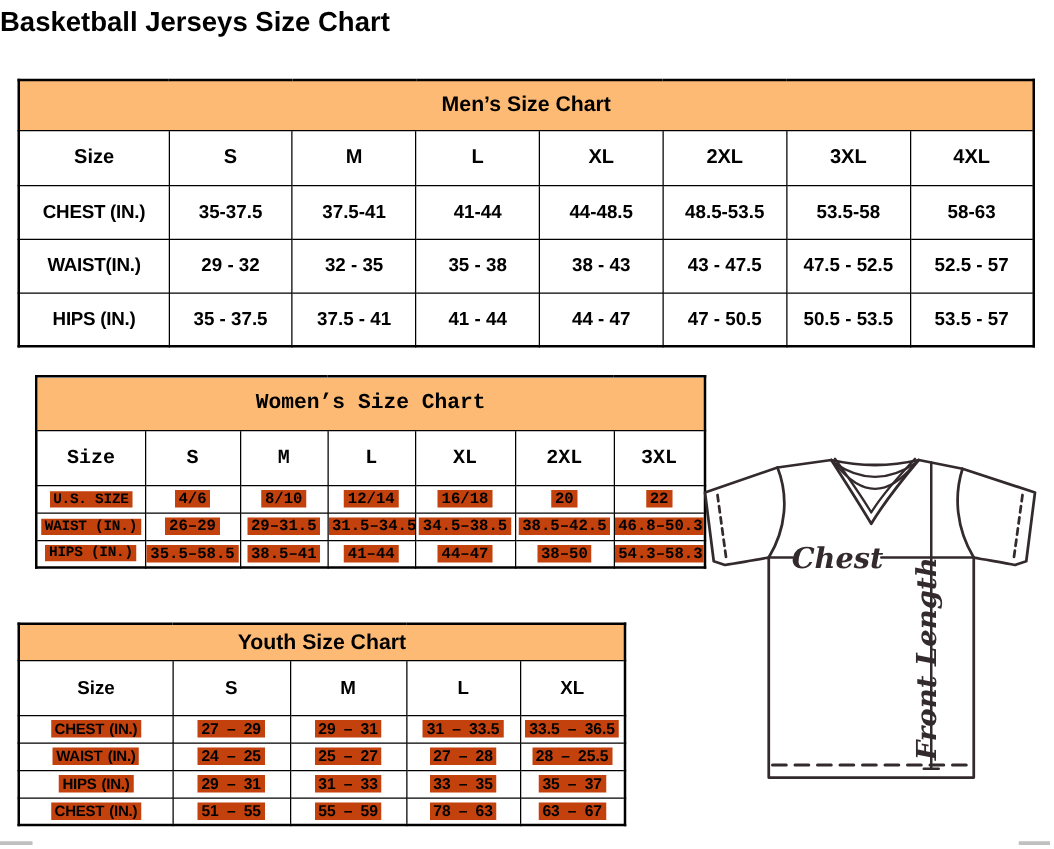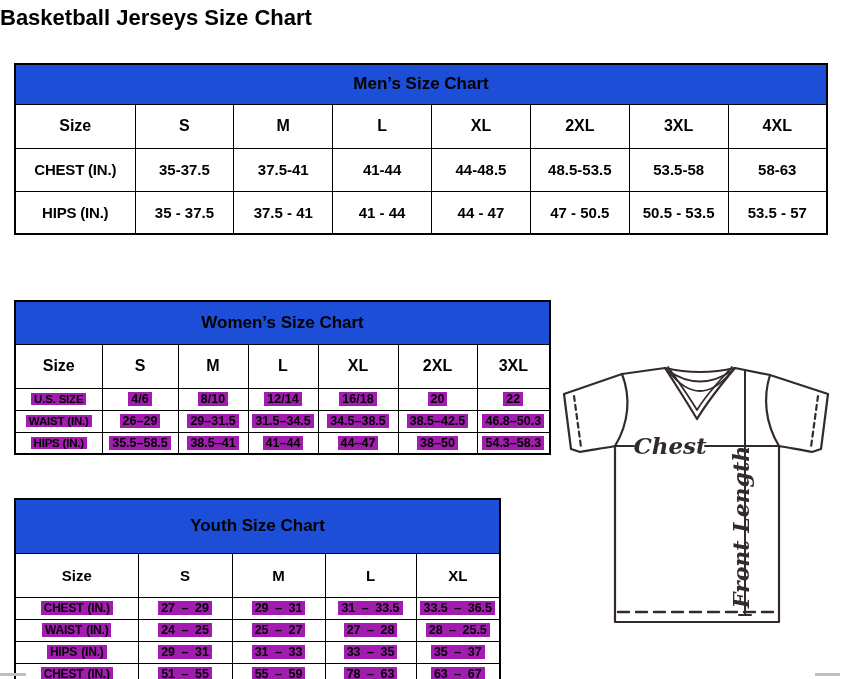--- a/index.html
+++ b/index.html
@@ -12,38 +12,38 @@
     font-size:22px;font-weight:bold;
   }
   table.size-table{
     position:absolute;border-collapse:collapse;table-layout:fixed;
     font-weight:bold;background:#fff;border:2px solid #000;
   }
   table.size-table td{
     border:1.5px solid #000;text-align:center;vertical-align:middle;padding:0;
     overflow:hidden;white-space:nowrap;
   }
-  td.tbl-title{background:#1d4ed8;font-size:17px;}
+  td.tbl-title{background:#fdba74;font-size:17px;}
   .mens{left:14px;top:63px;width:814px;}
   .mens .t-row{height:40px;}
   .mens .h-row{height:44px;font-size:16px;}
   .mens .d-row{height:43px;font-size:15px;}
-  .womens{left:14px;top:300px;width:535px;}
+  .womens{left:28px;top:300px;width:535px;font-family:Liberation Mono, monospace;}
   .womens .t-row{height:43px;}
   .womens .h-row{height:44px;font-size:16px;}
   .womens .d-row{height:22px;font-size:12.5px;}
   .womens .d-row td.lbl{font-size:11.5px;}
   .youth{left:14px;top:498px;width:485px;}
-  .youth .t-row{height:54px;padding-left:20px;}
+  .youth .t-row{height:29px;padding-left:20px;}
   .youth .h-row{height:44px;font-size:15px;}
   .youth .d-row{height:22px;font-size:12.5px;}
   .youth .d-row td{word-spacing:3px;}
   .youth .d-row td.lbl{font-size:12px;word-spacing:1px;}
   td.lbl{letter-spacing:-0.2px;margin-left:28px;}
-  .hl{background:#a21caf;padding:0 3px;}
+  .hl{background:#c2410c;padding:0 3px;}
   .jersey{position:absolute;left:555px;top:355px;}
   .scroll-frag{position:absolute;height:3px;top:673px;background:#c0c0c0;}
   .scroll-frag.left{left:0;width:26px;}
   .scroll-frag.right{left:815px;width:25px;}
 </style>
 </head>
 <body>
 
 <div class="page-title">Basketball Jerseys Size Chart</div>
 
@@ -68,20 +68,30 @@
   </tr>
   <tr class="d-row">
     <td class="lbl">CHEST (IN.)</td>
     <td>35-37.5</td>
     <td>37.5-41</td>
     <td>41-44</td>
     <td>44-48.5</td>
     <td>48.5-53.5</td>
     <td>53.5-58</td>
     <td>58-63</td>
+  </tr>
+  <tr class="d-row">
+    <td class="lbl">WAIST(IN.)</td>
+    <td>29 - 32</td>
+    <td>32 - 35</td>
+    <td>35 - 38</td>
+    <td>38 - 43</td>
+    <td>43 - 47.5</td>
+    <td>47.5 - 52.5</td>
+    <td>52.5 - 57</td>
   </tr>
   <tr class="d-row">
     <td class="lbl">HIPS (IN.)</td>
     <td>35 - 37.5</td>
     <td>37.5 - 41</td>
     <td>41 - 44</td>
     <td>44 - 47</td>
     <td>47 - 50.5</td>
     <td>50.5 - 53.5</td>
     <td>53.5 - 57</td>

